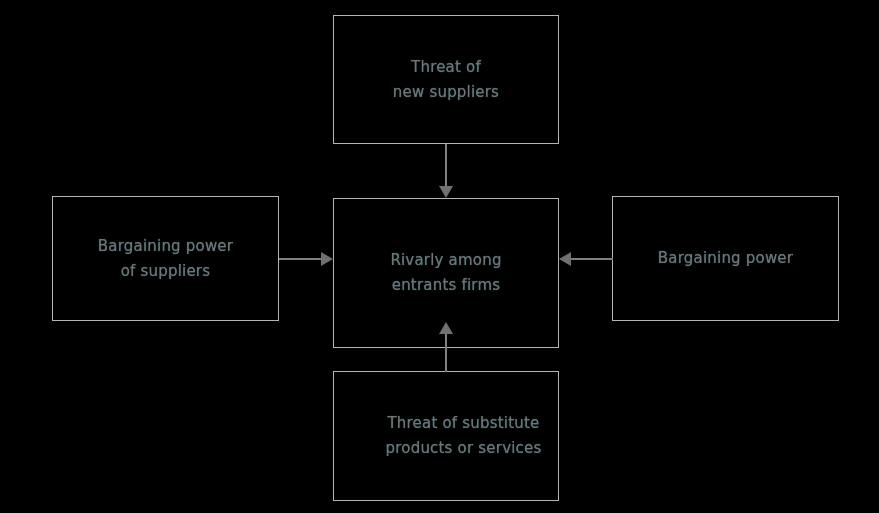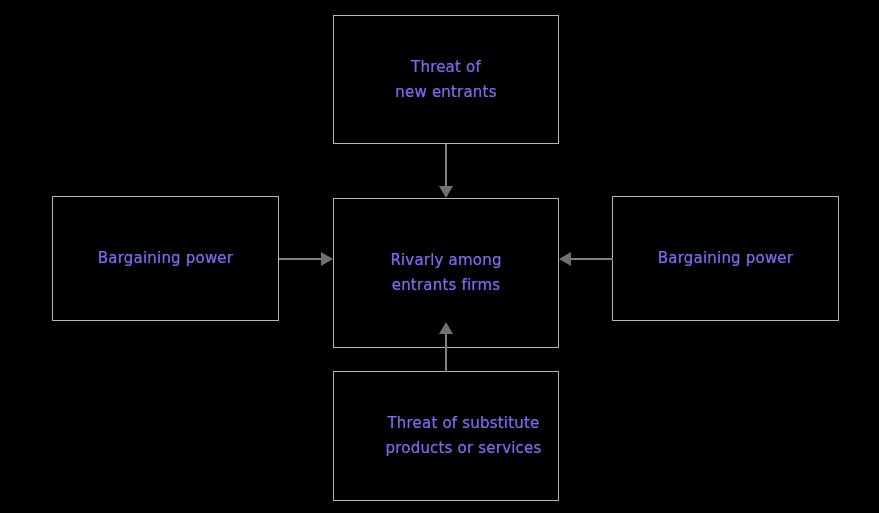--- a/index.html
+++ b/index.html
@@ -27,21 +27,21 @@
     box-sizing: border-box;
     background: #000000;
     border: 1px solid #b5b5b5;
     display: flex;
     flex-direction: column;
     align-items: center;
     justify-content: center;
     text-align: center;
   }
   .node .line {
-    color: #8b5cf6;
+    color: #737373;
     font-family: "DejaVu Sans", sans-serif;
     font-size: 15px;
     font-weight: 400;
     line-height: 25px;
     letter-spacing: 0.2px;
     white-space: nowrap;
     text-shadow: 0 0 1px rgba(90, 215, 240, 0.55);
   }
 
   #node-threat-new-entrants {
@@ -124,25 +124,26 @@
   #arrow-right-shaft { left: 565px; top: 258px; width: 48px; }
   #arrow-right-head  { left: 559px; top: 252px; }
 </style>
 </head>
 <body>
 
 <div id="canvas">
 
   <div class="node" id="node-threat-new-entrants">
     <div class="line">Threat of</div>
-    <div class="line">new entrants</div>
+    <div class="line">new suppliers</div>
   </div>
 
   <div class="node" id="node-bargaining-suppliers">
     <div class="line">Bargaining power</div>
+    <div class="line">of suppliers</div>
   </div>
 
   <div class="node" id="node-rivalry-center">
     <div class="line">Rivarly among</div>
     <div class="line">entrants firms</div>
   </div>
 
   <div class="node" id="node-bargaining-buyers">
     <div class="line">Bargaining power</div>
   </div>

